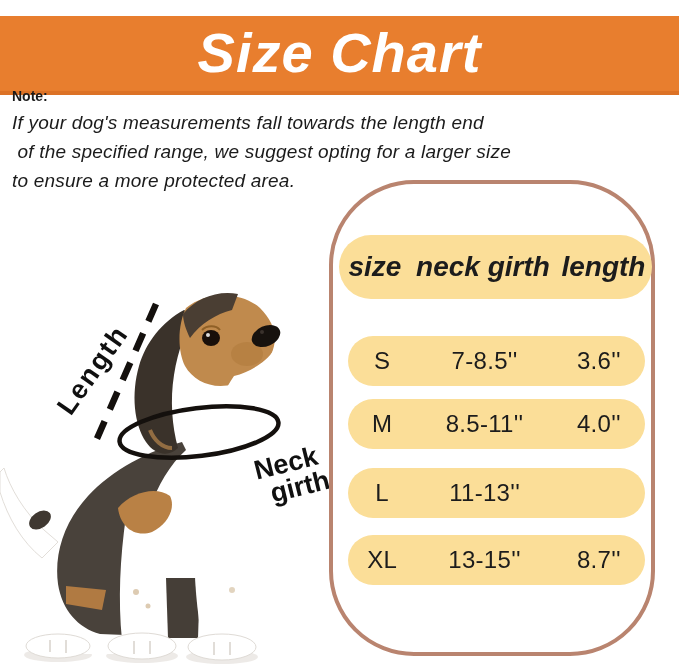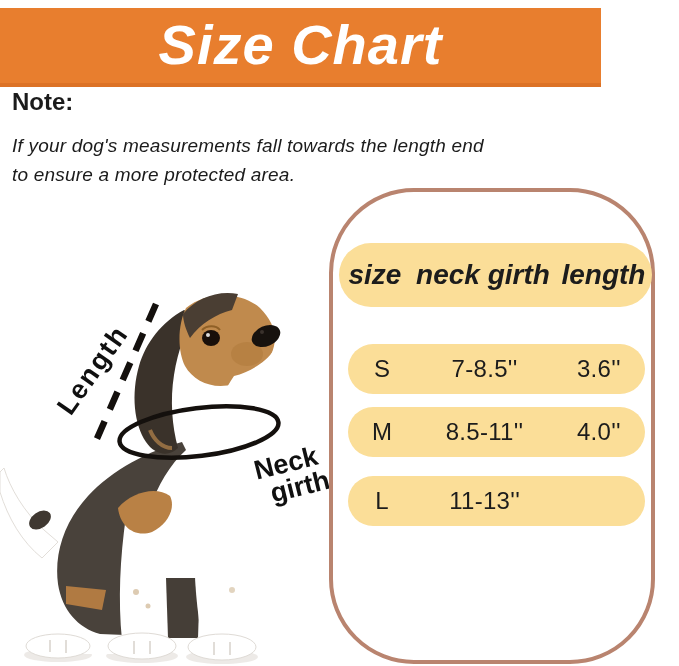--- a/index.html
+++ b/index.html
@@ -4,40 +4,40 @@
 <style>
   html,body { margin:0; padding:0; }
   body {
     width:679px; height:666px; background:#ffffff; position:relative;
     font-family:"Liberation Sans", sans-serif; overflow:hidden;
   }
   .stage { position:absolute; inset:0; width:679px; height:666px; }
 
   
   .banner {
-    position:absolute; left:0; top:8px; width:601px; height:79px;
+    position:absolute; left:0; top:16px; width:679px; height:79px;
     background:#E87E2E; border-bottom:4px solid #DC7226; box-sizing:border-box;
     display:flex; align-items:center; justify-content:center;
   }
   .banner-title {
     color:#ffffff; font-size:56px; font-weight:700; font-style:italic;
     letter-spacing:1px; transform:translateY(-1px);
   }
 
   
   .note { position:absolute; left:12px; top:88px; color:#1b1b1b; }
-  .note-label { font-size:24px; font-weight:700; margin-bottom:15px; }
+  .note-label { font-size:14px; font-weight:700; margin-bottom:4px; }
   .note-line {
     font-size:19px; font-style:italic; line-height:29px;
     white-space:pre-wrap; letter-spacing:0.2px;
   }
 
   
   .size-panel {
-    position:absolute; left:329px; top:188px; width:326px; height:476px;
+    position:absolute; left:329px; top:180px; width:326px; height:476px;
     border:4px solid #B9846F; border-radius:85px; box-sizing:border-box;
     background:#ffffff;
   }
   .pill {
     position:absolute; background:#FBDE98; color:#1c1c1c;
     display:grid; grid-template-columns:23% 46% 31%;
     align-items:center; text-align:center;
   }
   .pill span { display:block; }
   .header-pill {
@@ -59,20 +59,21 @@
 
 <div class="stage">
 
   <div class="banner">
     <div class="banner-title">Size Chart</div>
   </div>
 
   <div class="note">
     <div class="note-label">Note:</div>
     <div class="note-line">If your dog's measurements fall towards the length end</div>
+    <div class="note-line"> of the specified range, we suggest opting for a larger size</div>
     <div class="note-line">to ensure a more protected area.</div>
   </div>
 
   <svg class="dog-svg" viewBox="0 0 335 386" aria-hidden="true">
     <g>
 
       <ellipse cx="58" cy="375" rx="34" ry="7" fill="#e9e5e1" opacity="0.8"></ellipse>
       <ellipse cx="142" cy="376" rx="36" ry="7" fill="#e9e5e1" opacity="0.8"></ellipse>
       <ellipse cx="222" cy="377" rx="36" ry="7" fill="#e9e5e1" opacity="0.8"></ellipse>
 
@@ -147,15 +148,20 @@
       <span>M</span>
       <span>8.5-11''</span>
       <span>4.0''</span>
     </div>
 
     <div class="pill row-pill row-2">
       <span>L</span>
       <span>11-13''</span>
     </div>
 
+    <div class="pill row-pill row-3">
+      <span>XL</span>
+      <span>13-15''</span>
+      <span>8.7''</span>
+    </div>
 
   </div>
 </div>
 
 </body></html>

